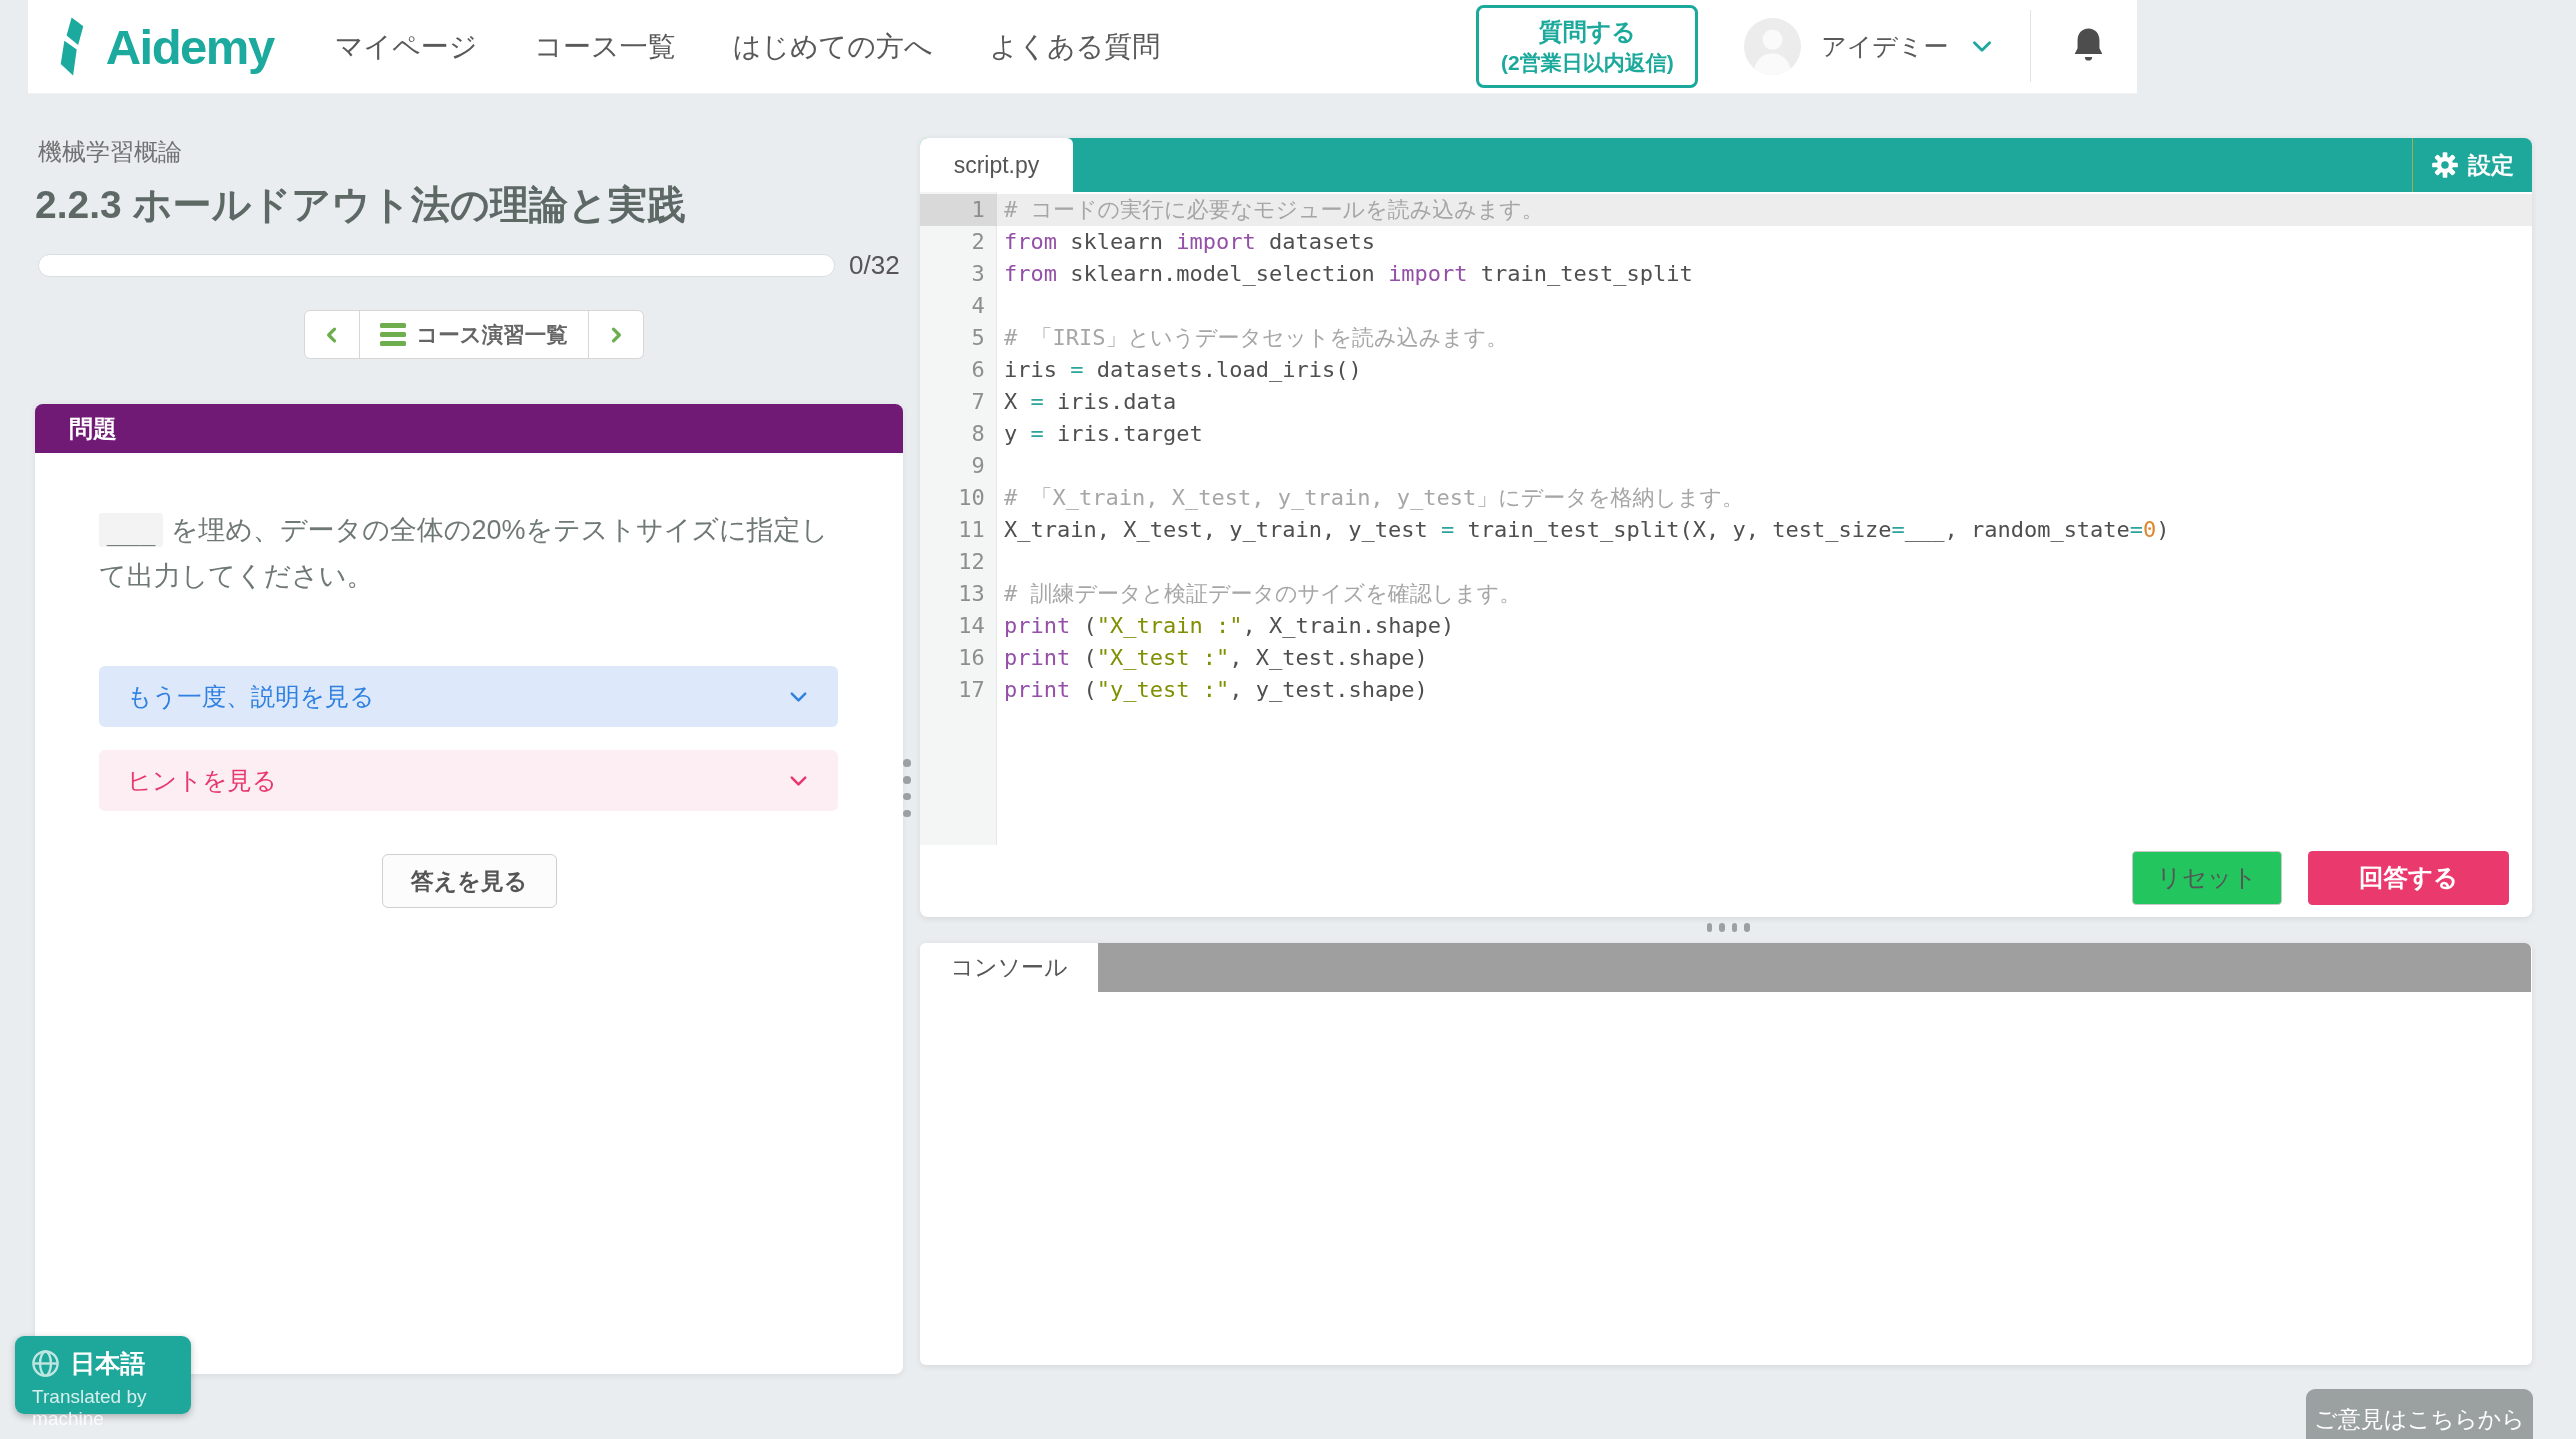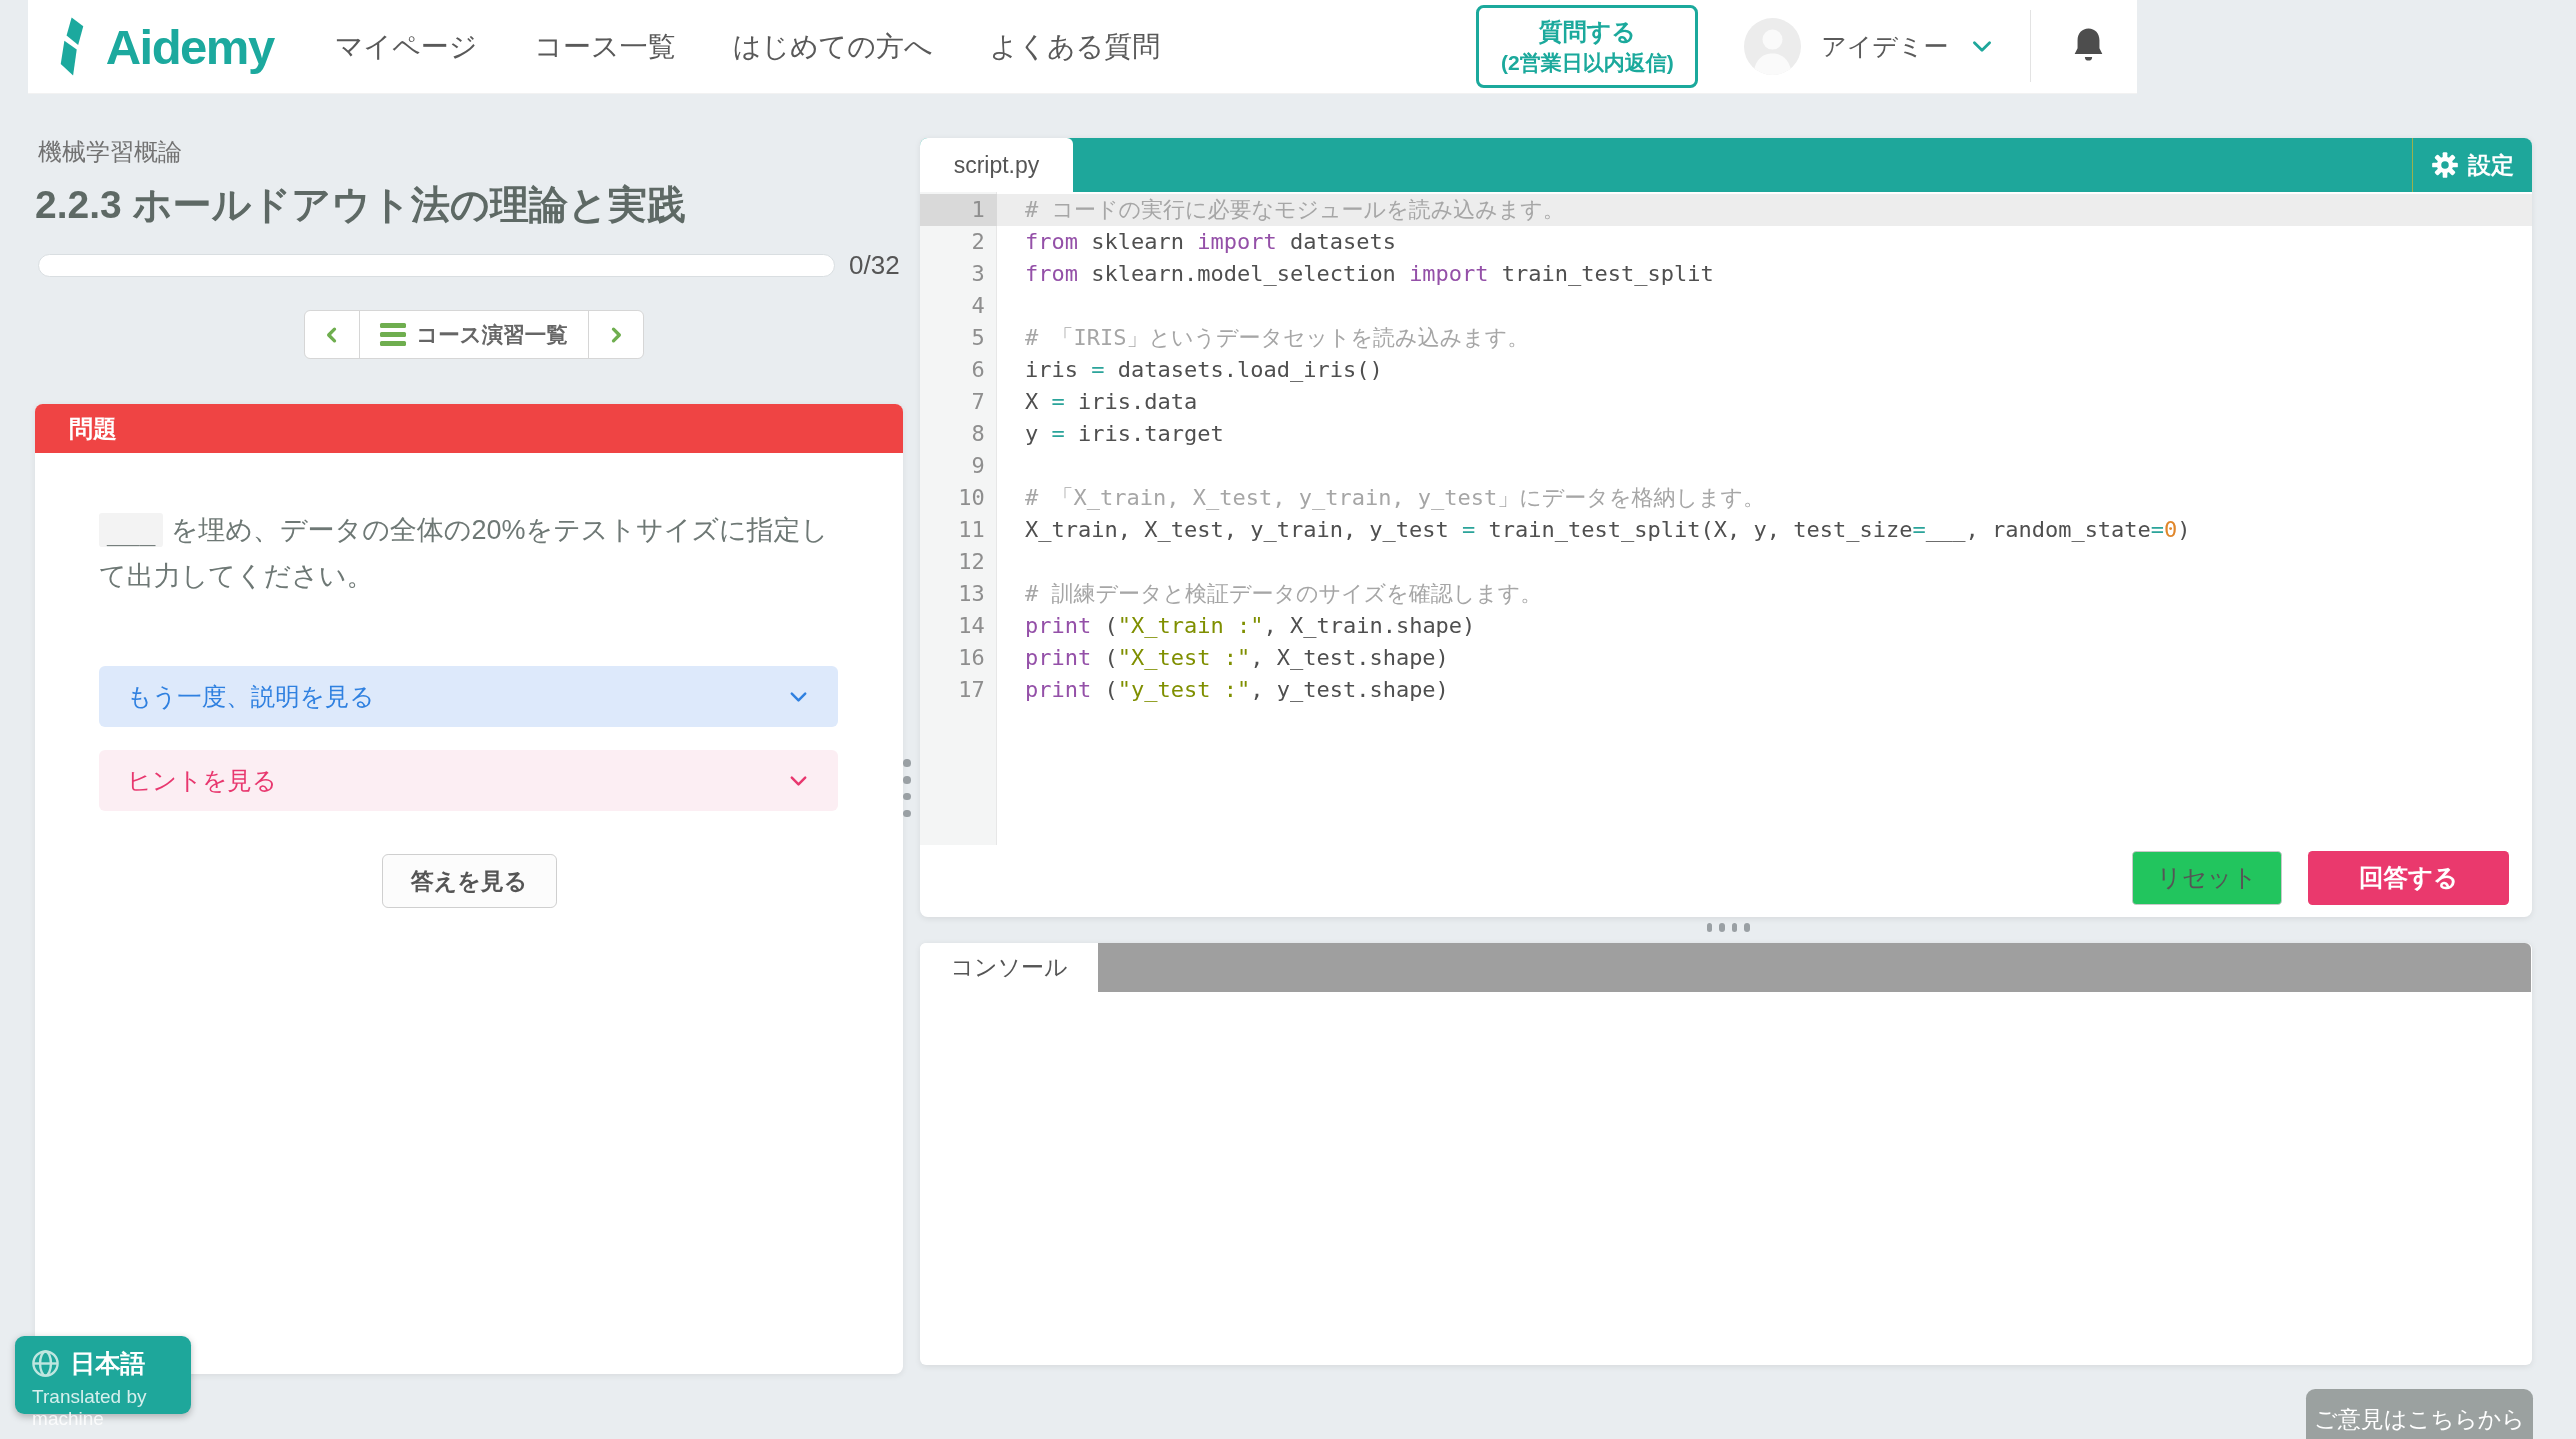--- a/index.html
+++ b/index.html
@@ -56,21 +56,21 @@
   .burger { display:inline-flex; flex-direction:column; gap:4.6px; }
   .burger span { display:block; width:26px; height:4.6px; background:#6fae4f; border-radius:1.5px; }
   .course-nav .mid-label { font-size:21.5px; color:#666; font-weight:bold; }
 
   
   .problem-card {
     position:absolute; left:35px; top:404px; width:868px; height:970px;
     background:#fff; border-radius:7.7px; box-shadow:0 1.5px 6.1px rgba(0,0,0,0.07);
   }
   .problem-header {
-    height:49px; background:#ef4444; border-radius:7.7px 7.7px 0 0;
+    height:49px; background:#701a75; border-radius:7.7px 7.7px 0 0;
     display:flex; align-items:center; padding-left:34px;
     color:#fff; font-size:24px; font-weight:bold;
   }
   .problem-body { padding:54px 64px 0 64px; }
   .problem-text { font-size:27px; line-height:46px; color:#6e7875; }
   .blank-token {
     font-family:"DejaVu Sans Mono",monospace; background:#f3f3f3; border-radius:3.1px;
     padding:1.5px 7.7px; color:#6e7875;
   }
   .accordion {
@@ -123,21 +123,21 @@
     display:flex; align-items:center; justify-content:center; gap:9.2px;
     border-left:1.5px solid #9db04c; cursor:pointer; color:#fff;
   }
   .settings svg { width:28px; height:28px; }
   .settings .set-label { font-size:23px; font-weight:bold; }
   .code-area { position:relative; height:653px; font-family:"DejaVu Sans Mono",monospace; }
   .code-gutter-bg { position:absolute; left:0; top:0; bottom:0; width:77px; background:#f4f5f5; border-right:1.5px solid #e7e7e7; }
   .code-lines { position:relative; padding-top:1.5px; }
   .code-row { display:flex; height:32px; line-height:32px; font-size:22px; }
   .code-row .gut { width:77px; text-align:right; padding-right:12.3px; color:#8e8e8e; flex:none; }
-  .code-row .src { padding-left:28px; white-space:pre; color:#4f4f4f; }
+  .code-row .src { padding-left:7px; white-space:pre; color:#4f4f4f; }
   .code-row.hl { background:#ededed; }
   .code-row.hl .gut { background:#d9d9d9; }
   .tk-c { color:#a6a6a6; }
   .tk-k { color:#9450a8; }
   .tk-o { color:#2ba49a; }
   .tk-s { color:#7f8f00; }
   .tk-n { color:#e0862a; }
   .tk-d { color:#4f4f4f; }
   .editor-actions { position:absolute; right:23px; bottom:12.3px; display:flex; gap:26px; }
   .reset-btn {

